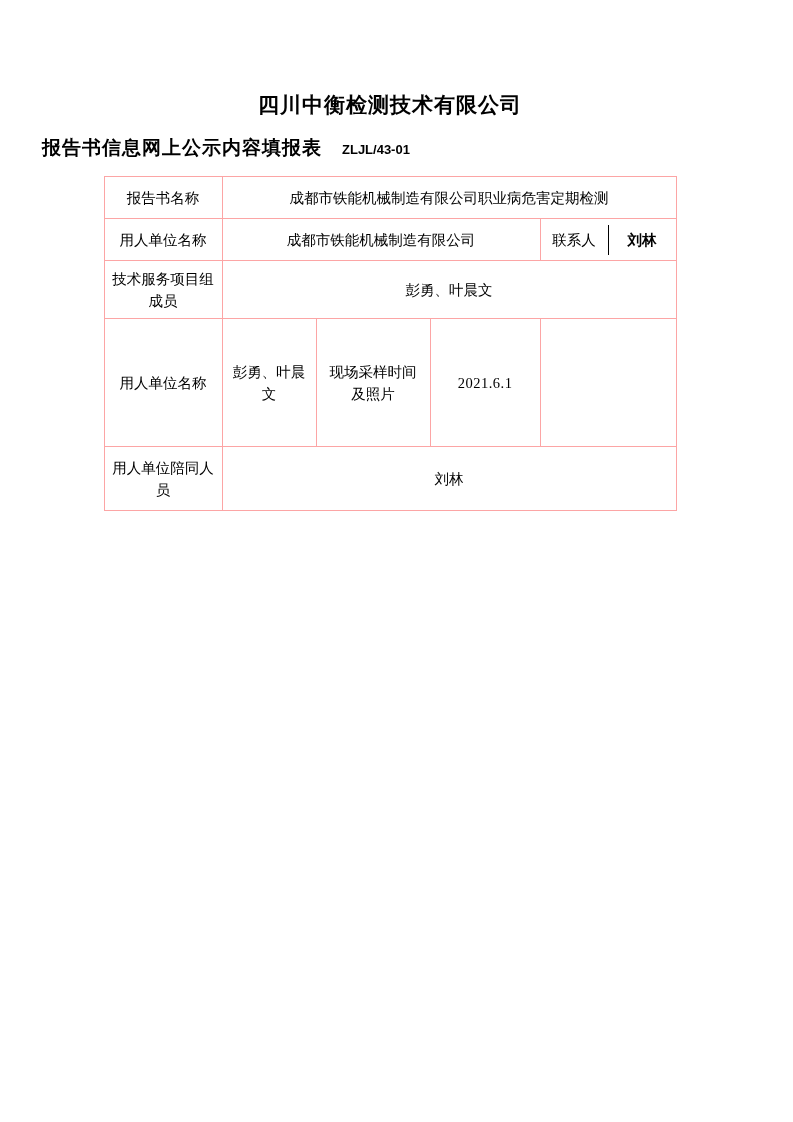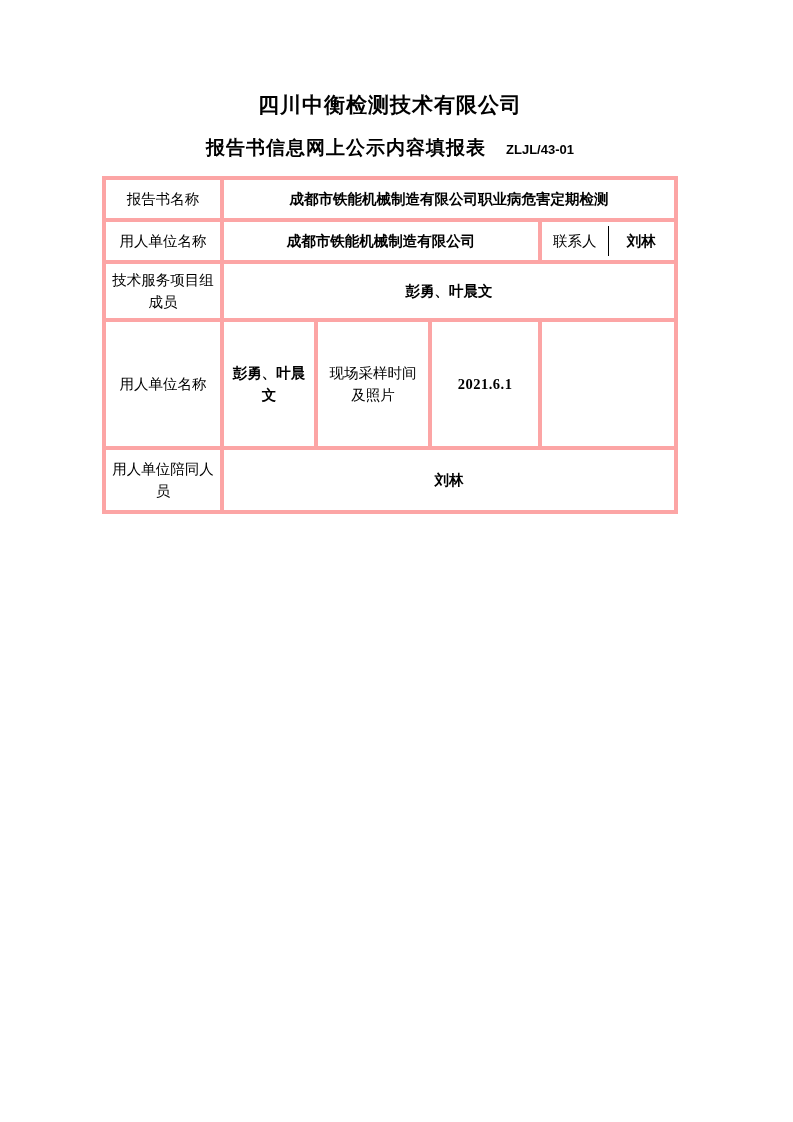--- a/index.html
+++ b/index.html
@@ -24,21 +24,20 @@
     text-align: center;
     font-size: 21px;
     font-weight: bold;
     letter-spacing: 1px;
     line-height: 34px;
     margin: 0 0 12px 0;
   }
   .subtitle-row {
     display: flex;
     align-items: baseline;
-    justify-content: center;
     margin: 0 0 14px 0;
     position: relative;
   }
   .doc-subtitle {
     font-size: 19px;
     font-weight: bold;
     letter-spacing: 1px;
     line-height: 28px;
   }
   .doc-code {
@@ -48,32 +47,32 @@
     letter-spacing: 0px;
     margin-left: 20px;
   }
   table.main {
     border-collapse: collapse;
     width: 572px;
     margin: 0 auto;
     table-layout: fixed;
   }
   table.main td {
-    border: 4px solid #fca5a5;
+    border: 1px solid #fca5a5;
     padding: 4px 6px;
     text-align: center;
     vertical-align: middle;
     font-size: 14.5px;
     line-height: 22px;
   }
   td.label {
     width: 118px;
   }
   td.bold {
-    font-weight: bold;
+    font-weight: normal;
   }
   .h-normal { height: 42px; }
   .h-two    { height: 58px; }
   .h-big    { height: 198px; }
   .h-mid    { height: 128px; }
   .h-last   { height: 64px; }
   .num {
     font-family: "Liberation Serif", serif;
     letter-spacing: 0.5px;
   }

